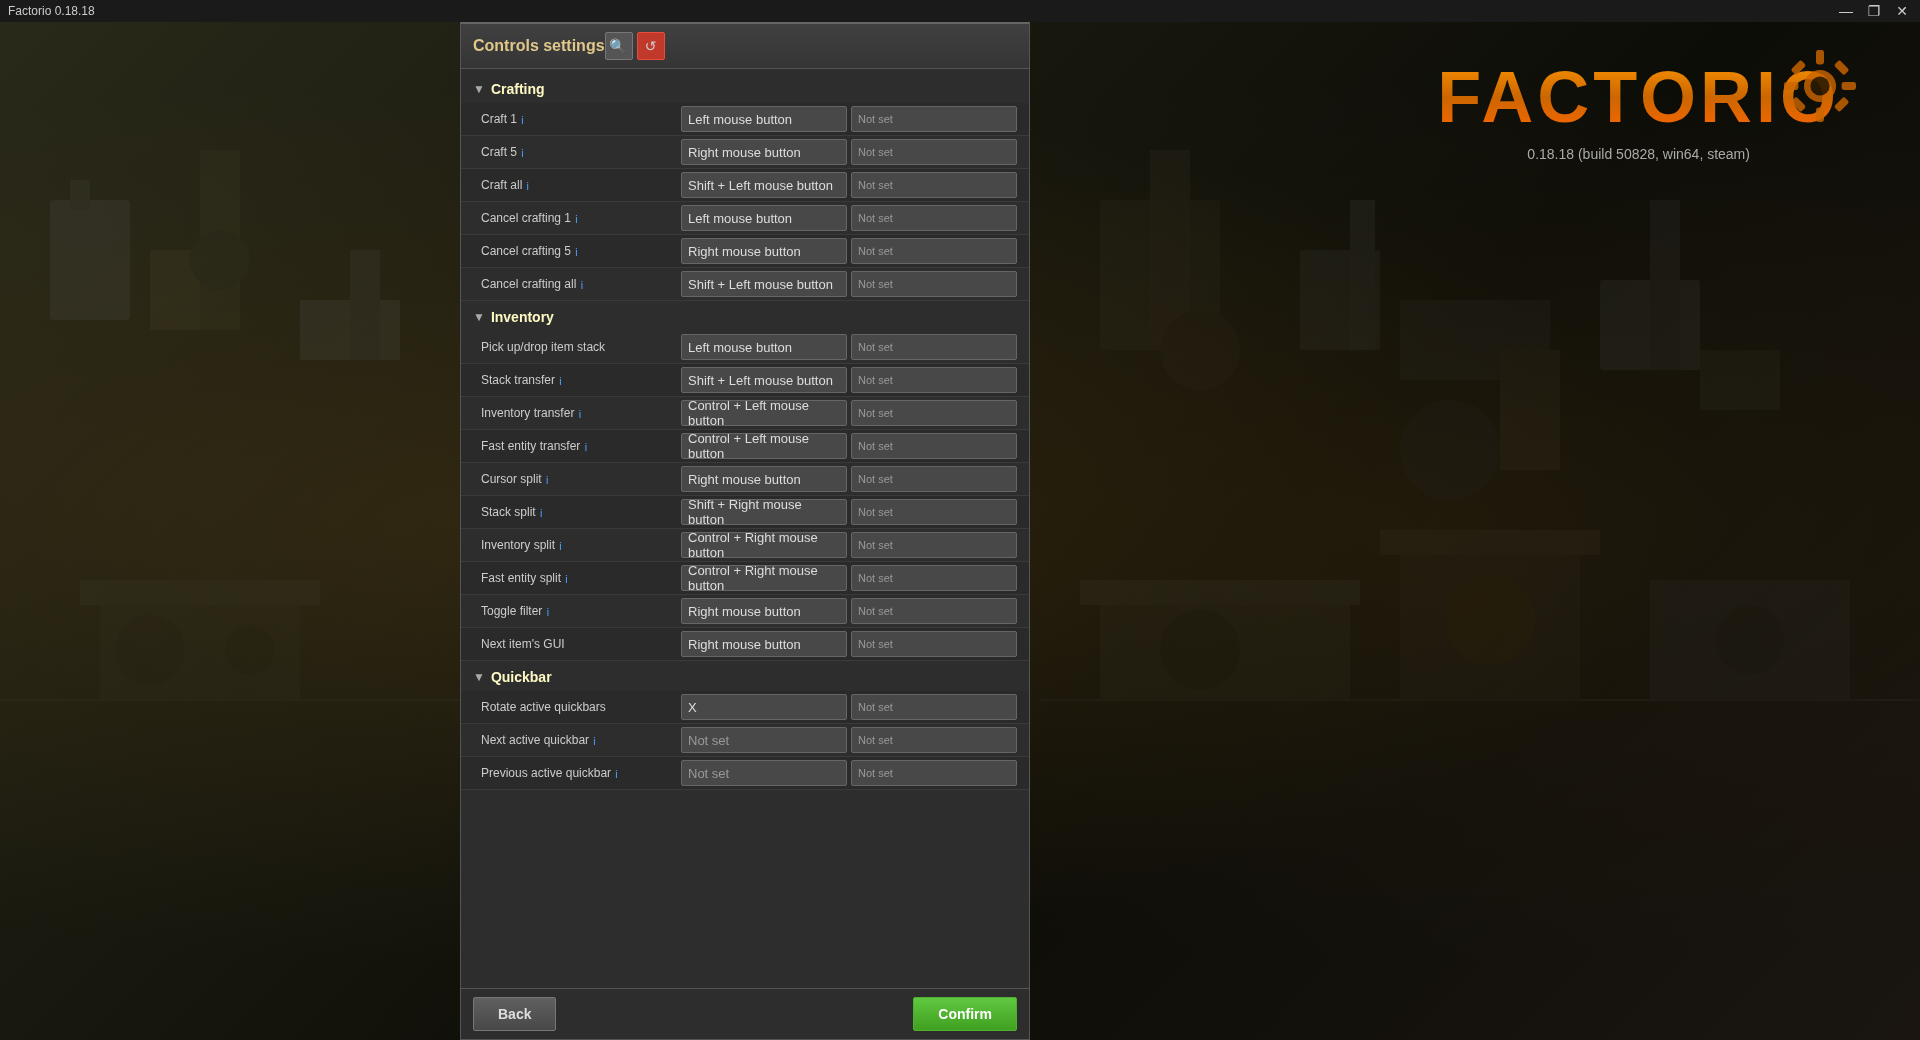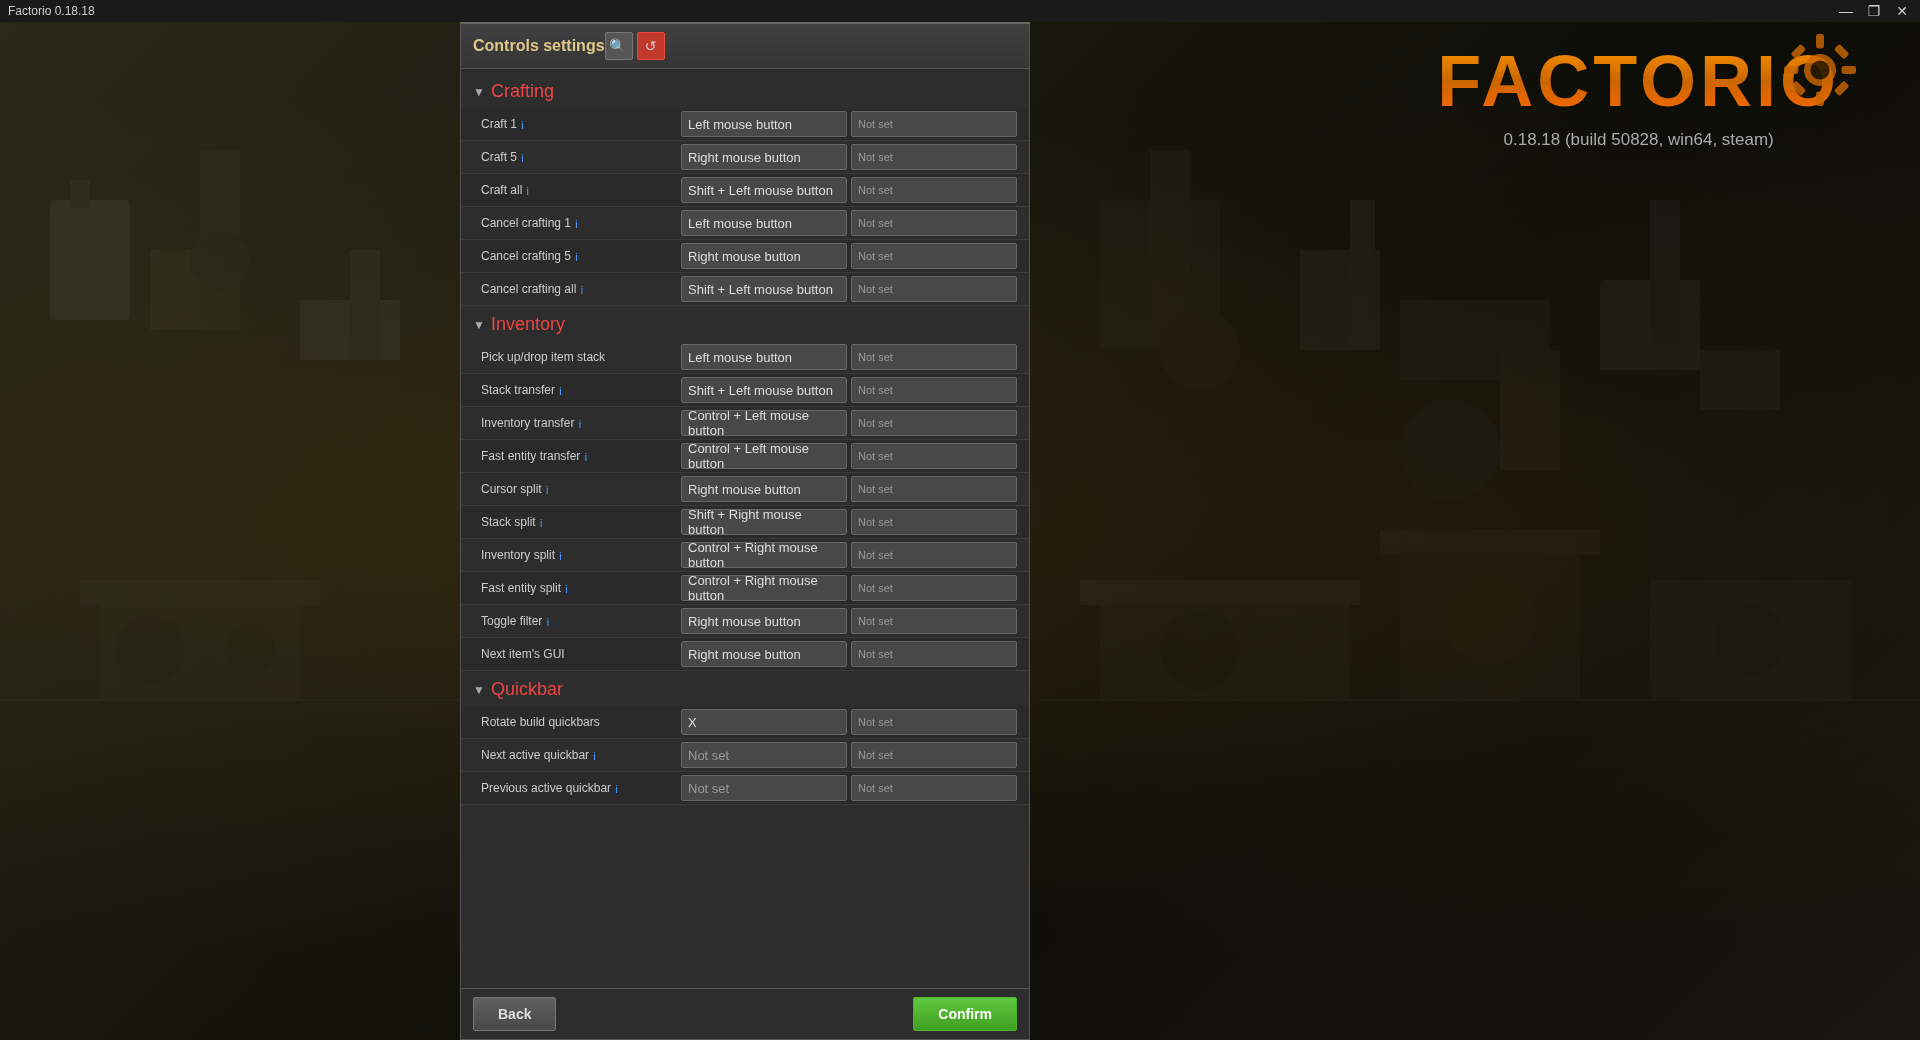--- a/index.html
+++ b/index.html
@@ -23,21 +23,21 @@
     .bg-overlay {
       position: absolute;
       inset: 0;
       background: radial-gradient(ellipse at 25% 50%, rgba(80,60,20,0.4) 0%, transparent 60%),
                   radial-gradient(ellipse at 75% 50%, rgba(40,30,10,0.5) 0%, transparent 60%);
     }
 
     
     .logo-area {
       position: absolute;
-      top: 40px;
+      top: 56px;
       right: 80px;
       text-align: center;
     }
 
     .logo-text {
       font-size: 72px;
       font-weight: 900;
       font-family: Arial Black, sans-serif;
       background: linear-gradient(180deg, #ff9900 0%, #cc6600 50%, #ff6600 100%);
       -webkit-background-clip: text;
@@ -52,21 +52,21 @@
       position: absolute;
       right: -20px;
       top: -10px;
       width: 80px;
       height: 80px;
       opacity: 0.9;
     }
 
     .version-text {
       color: #aaa;
-      font-size: 17px;
+      font-size: 14px;
       margin-top: 8px;
     }
 
     
     .title-bar {
       position: absolute;
       top: 0;
       left: 0;
       right: 0;
       height: 22px;
@@ -183,23 +183,23 @@
       padding: 8px 12px 6px;
       background: #2d2d2d;
     }
 
     .section-arrow {
       color: #aaa;
       font-size: 12px;
     }
 
     .section-title {
-      color: #ef4444;
-      font-size: 18px;
-      font-weight: normal;
+      color: #fef9c3;
+      font-size: 14px;
+      font-weight: bold;
     }
 
     
     .control-row {
       display: flex;
       align-items: center;
       padding: 3px 12px;
       min-height: 32px;
       border-bottom: 1px solid #3a3a3a;
     }
@@ -517,21 +517,21 @@
       </div>
       <div class="key-btn">Right mouse button</div>
       <div class="key-btn-secondary not-set">Not set</div>
     </div>
       <div class="section-header">
     <span class="section-arrow">▼</span>
     <span class="section-title">Quickbar</span>
   </div>
       <div class="control-row">
       <div class="control-name">
-        Rotate build quickbars
+        Rotate active quickbars
         
       </div>
       <div class="key-btn">X</div>
       <div class="key-btn-secondary not-set">Not set</div>
     </div>
       <div class="control-row">
       <div class="control-name">
         Next active quickbar
         <span class="info-icon">ℹ</span>
       </div>

